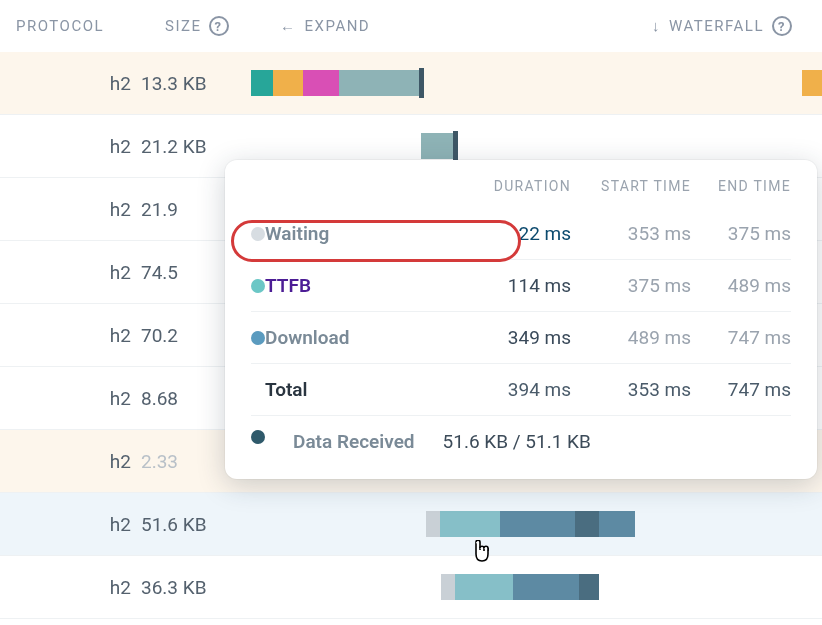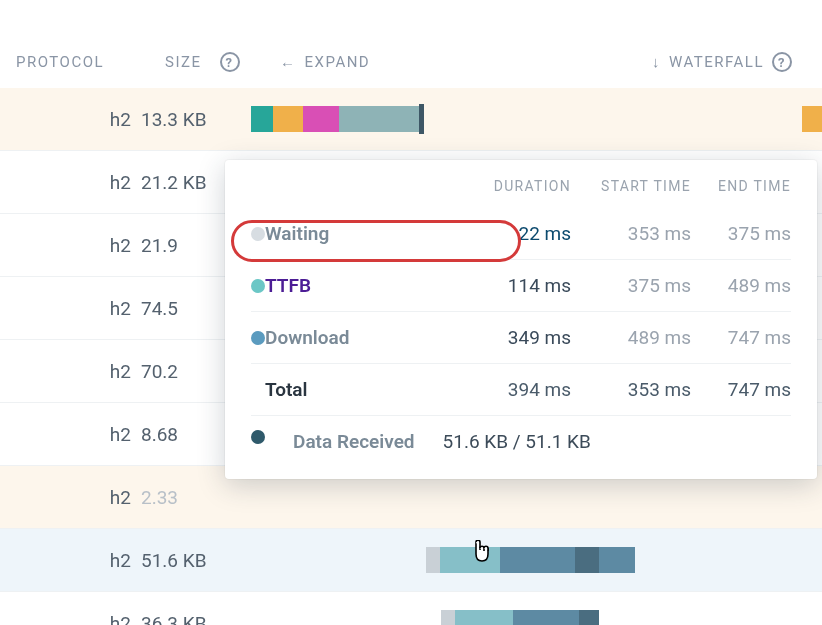--- a/index.html
+++ b/index.html
@@ -14,24 +14,23 @@
   }
   .header {
     display: flex;
     align-items: center;
     height: 52px;
     padding: 0 10px;
     font-size: 15px;
     letter-spacing: 1.5px;
     color: #8a95a5;
     position: relative;
-    margin-top: 36px;
   }
   .col-protocol { width: 155px; padding-left: 6px; }
-  .col-size { width: 115px; display:flex; align-items:center; gap:18px;}
+  .col-size { width: 115px; display:flex; align-items:center; gap:7px;}
   .col-expand { display:flex; align-items:center; gap:8px; }
   .col-waterfall { display:flex; align-items:center; gap:8px; margin-left:auto; padding-right:20px;}
   .help-icon {
     width:20px; height:20px; border:2px solid #8a95a5; border-radius:50%;
     display:inline-flex; align-items:center; justify-content:center;
     font-size:13px; font-weight:700; color:#8a95a5;
   }
   .table { width:100%; }
   .row {
     display:flex;
@@ -59,21 +58,21 @@
   .ltblue{ background:#86bfc8; }
   .gray  { background:#c9d0d6; }
   .edge  { position:absolute; top:-2px; height:30px; width:5px; background:#3e5766; }
 
   
   .tooltip {
     position:absolute;
     left:225px; top:160px;
     width:592px;
     background:#fff;
-    border-radius:4px;
+    border-radius:12px;
     box-shadow: 0 6px 28px rgba(30,50,70,0.22), 0 0 0 1px rgba(0,0,0,0.03);
     padding:18px 26px 26px 26px;
     z-index:50;
     font-size:19px;
     color:#4a5b6a;
   }
   .tt-head {
     display:flex; font-size:14px; letter-spacing:1.3px; color:#9aa3ae;
     margin-bottom:14px;
   }

